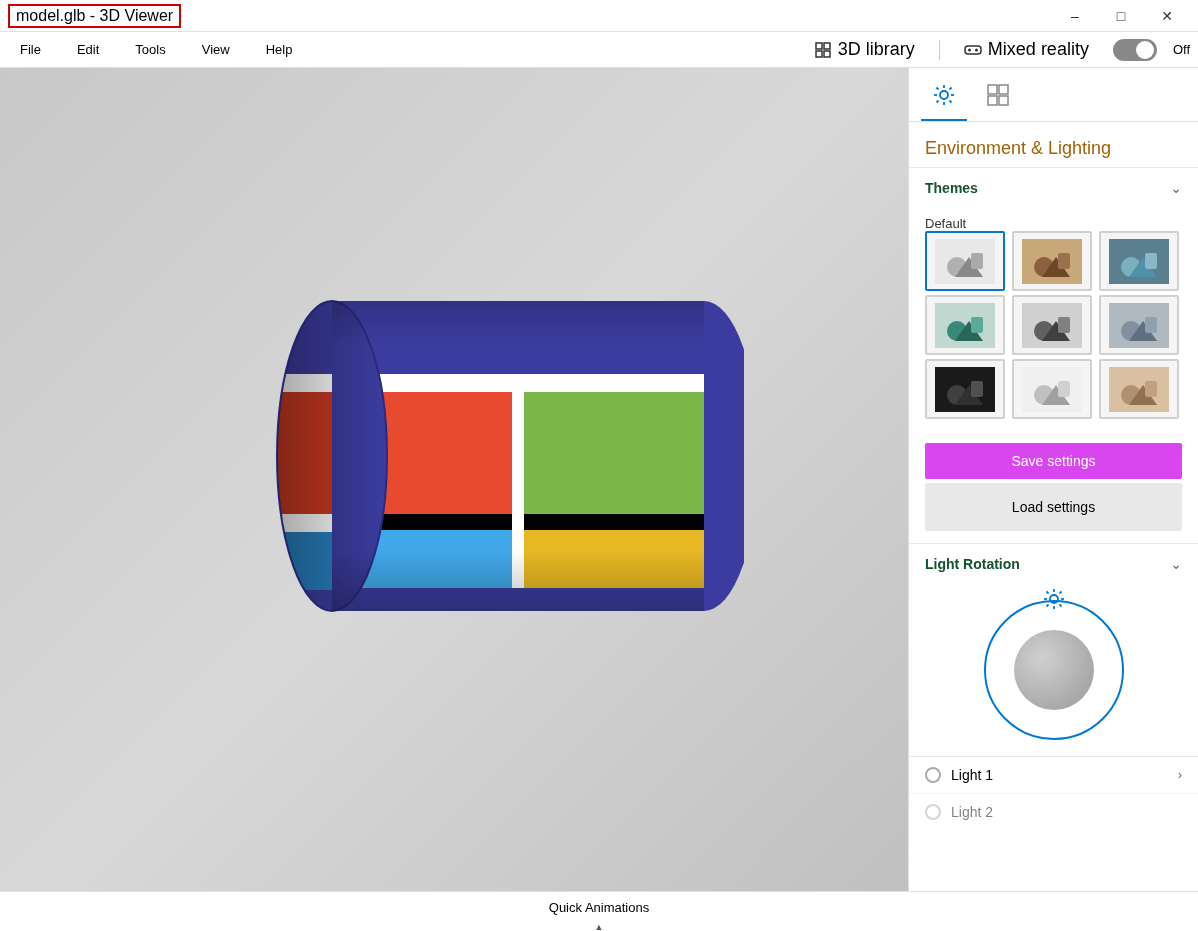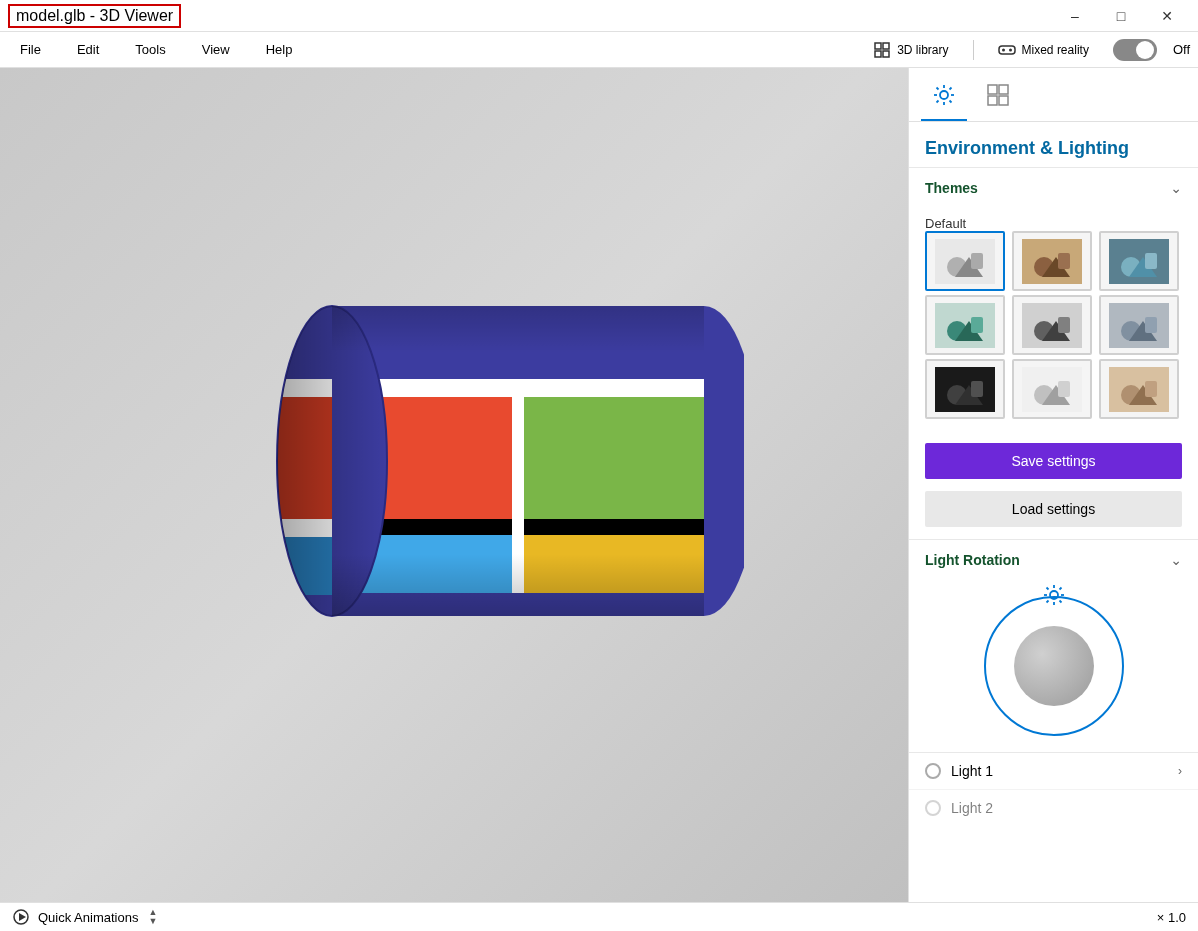--- a/index.html
+++ b/index.html
@@ -61,21 +61,21 @@
     .menu-bar-right {
       margin-left: auto;
       display: flex;
       align-items: center;
       gap: 16px;
     }
     .menu-bar-action {
       display: flex;
       align-items: center;
       gap: 6px;
-      font-size: 12px;
+      font-size: 18px;
       cursor: pointer;
       color: #000;
       padding: 4px 8px;
       border-radius: 3px;
     }
     .menu-separator { width: 1px; height: 20px; background: #ccc; }
 
     
     .toggle-switch {
       width: 44px;
@@ -145,23 +145,23 @@
       position: relative;
     }
     .panel-tab.active {
       color: #0078d4;
       border-bottom: 2px solid #0078d4;
     }
 
     
     .panel-section-title {
       font-size: 18px;
-      font-weight: 700;
+      font-weight: 400;
       padding: 16px 16px 8px;
-      color: #0369a1;
+      color: #a16207;
     }
 
     .section-header {
       display: flex;
       align-items: center;
       justify-content: space-between;
       padding: 12px 16px;
       cursor: pointer;
       border-top: 1px solid #e8e8e8;
     }
@@ -191,34 +191,34 @@
       display: flex;
       align-items: center;
       justify-content: center;
     }
     .theme-swatch.selected { border-color: #0078d4; border-width: 2px; }
 
     
     .btn-primary {
       display: block;
       width: calc(100% - 32px);
-      margin: 8px 16px 12px;
+      margin: 8px 16px 4px;
       padding: 10px;
-      background: #6d28d9;
+      background: #d946ef;
       color: #fff;
       border: none;
       font-size: 14px;
       cursor: pointer;
       border-radius: 2px;
     }
     .btn-secondary {
       display: block;
       width: calc(100% - 32px);
       margin: 0 16px 12px;
-      padding: 10px;
+      padding: 16px;
       background: #e8e8e8;
       color: #000;
       border: none;
       font-size: 14px;
       cursor: pointer;
       border-radius: 2px;
     }
 
     
     .light-rotation-content {
@@ -269,28 +269,29 @@
       border-radius: 50%;
       border: 2px solid #aaa;
       background: #fff;
       flex-shrink: 0;
     }
     .light-item-label { font-size: 14px; color: #000; flex: 1; }
     .light-item-chevron { font-size: 12px; color: #666; }
 
     
     .bottom-bar {
-      height: 29px;
+      height: 40px;
       background: #fff;
       border-top: 1px solid #e0e0e0;
       display: flex;
       align-items: center;
       padding: 0 12px;
       gap: 8px;
       flex-shrink: 0;
+      flex-direction: column;
     }
     .bottom-bar-label { font-size: 13px; color: #000; }
     .bottom-bar-chevrons { display: flex; flex-direction: column; margin: 0 2px; }
     .bottom-bar-chevron { font-size: 9px; color: #555; line-height: 1; }
     .bottom-bar-multiplier { font-size: 13px; color: #000; margin-left: auto; }
 
     
     .ms-cylinder { display: block; }
   </style>
 </head>

